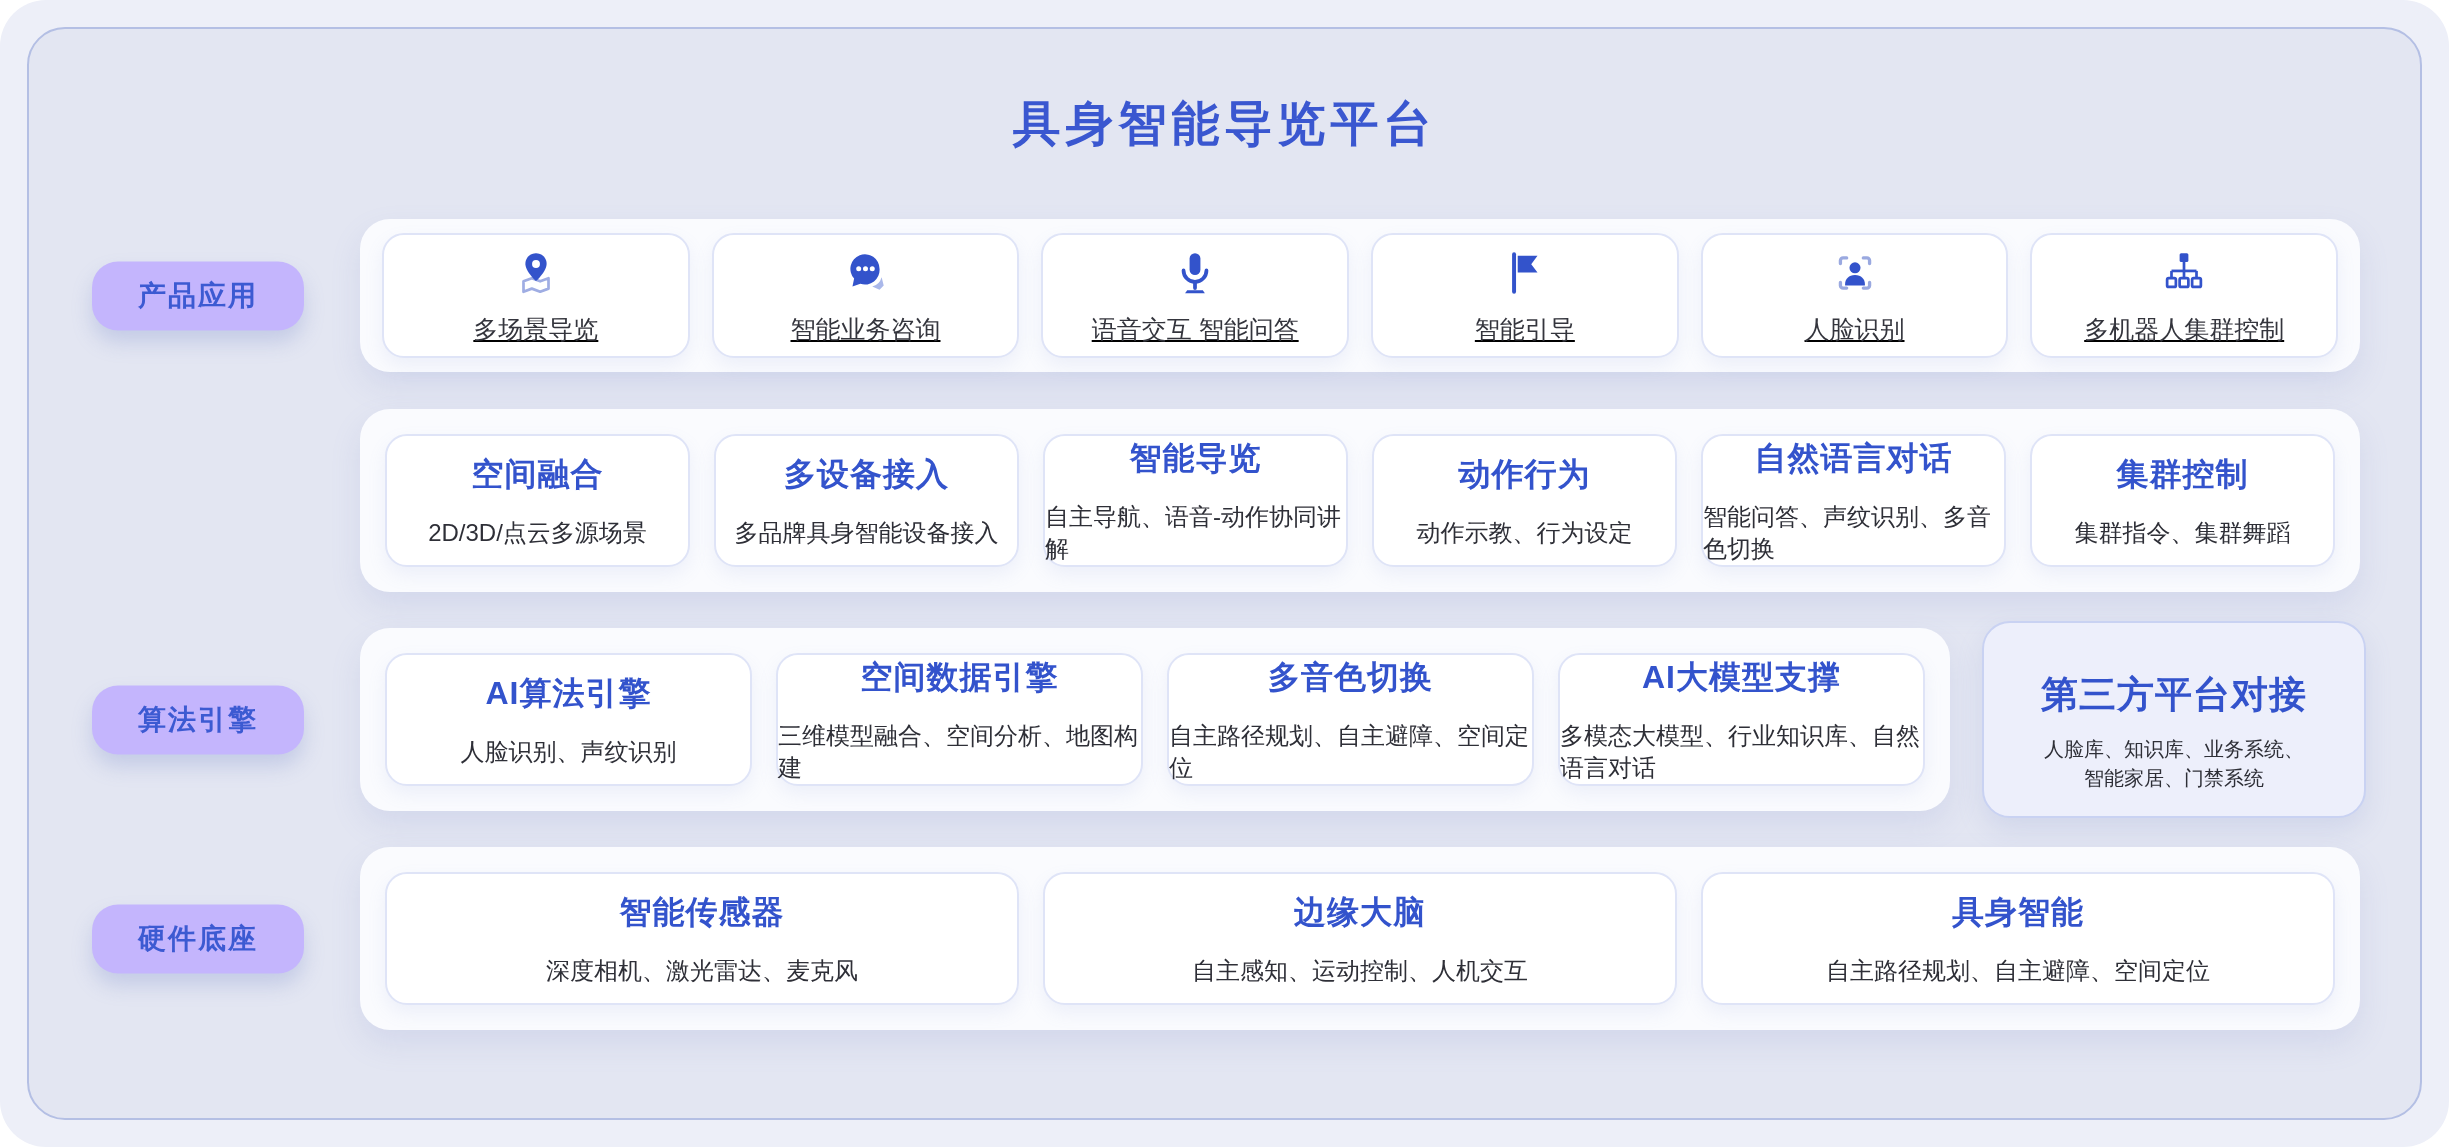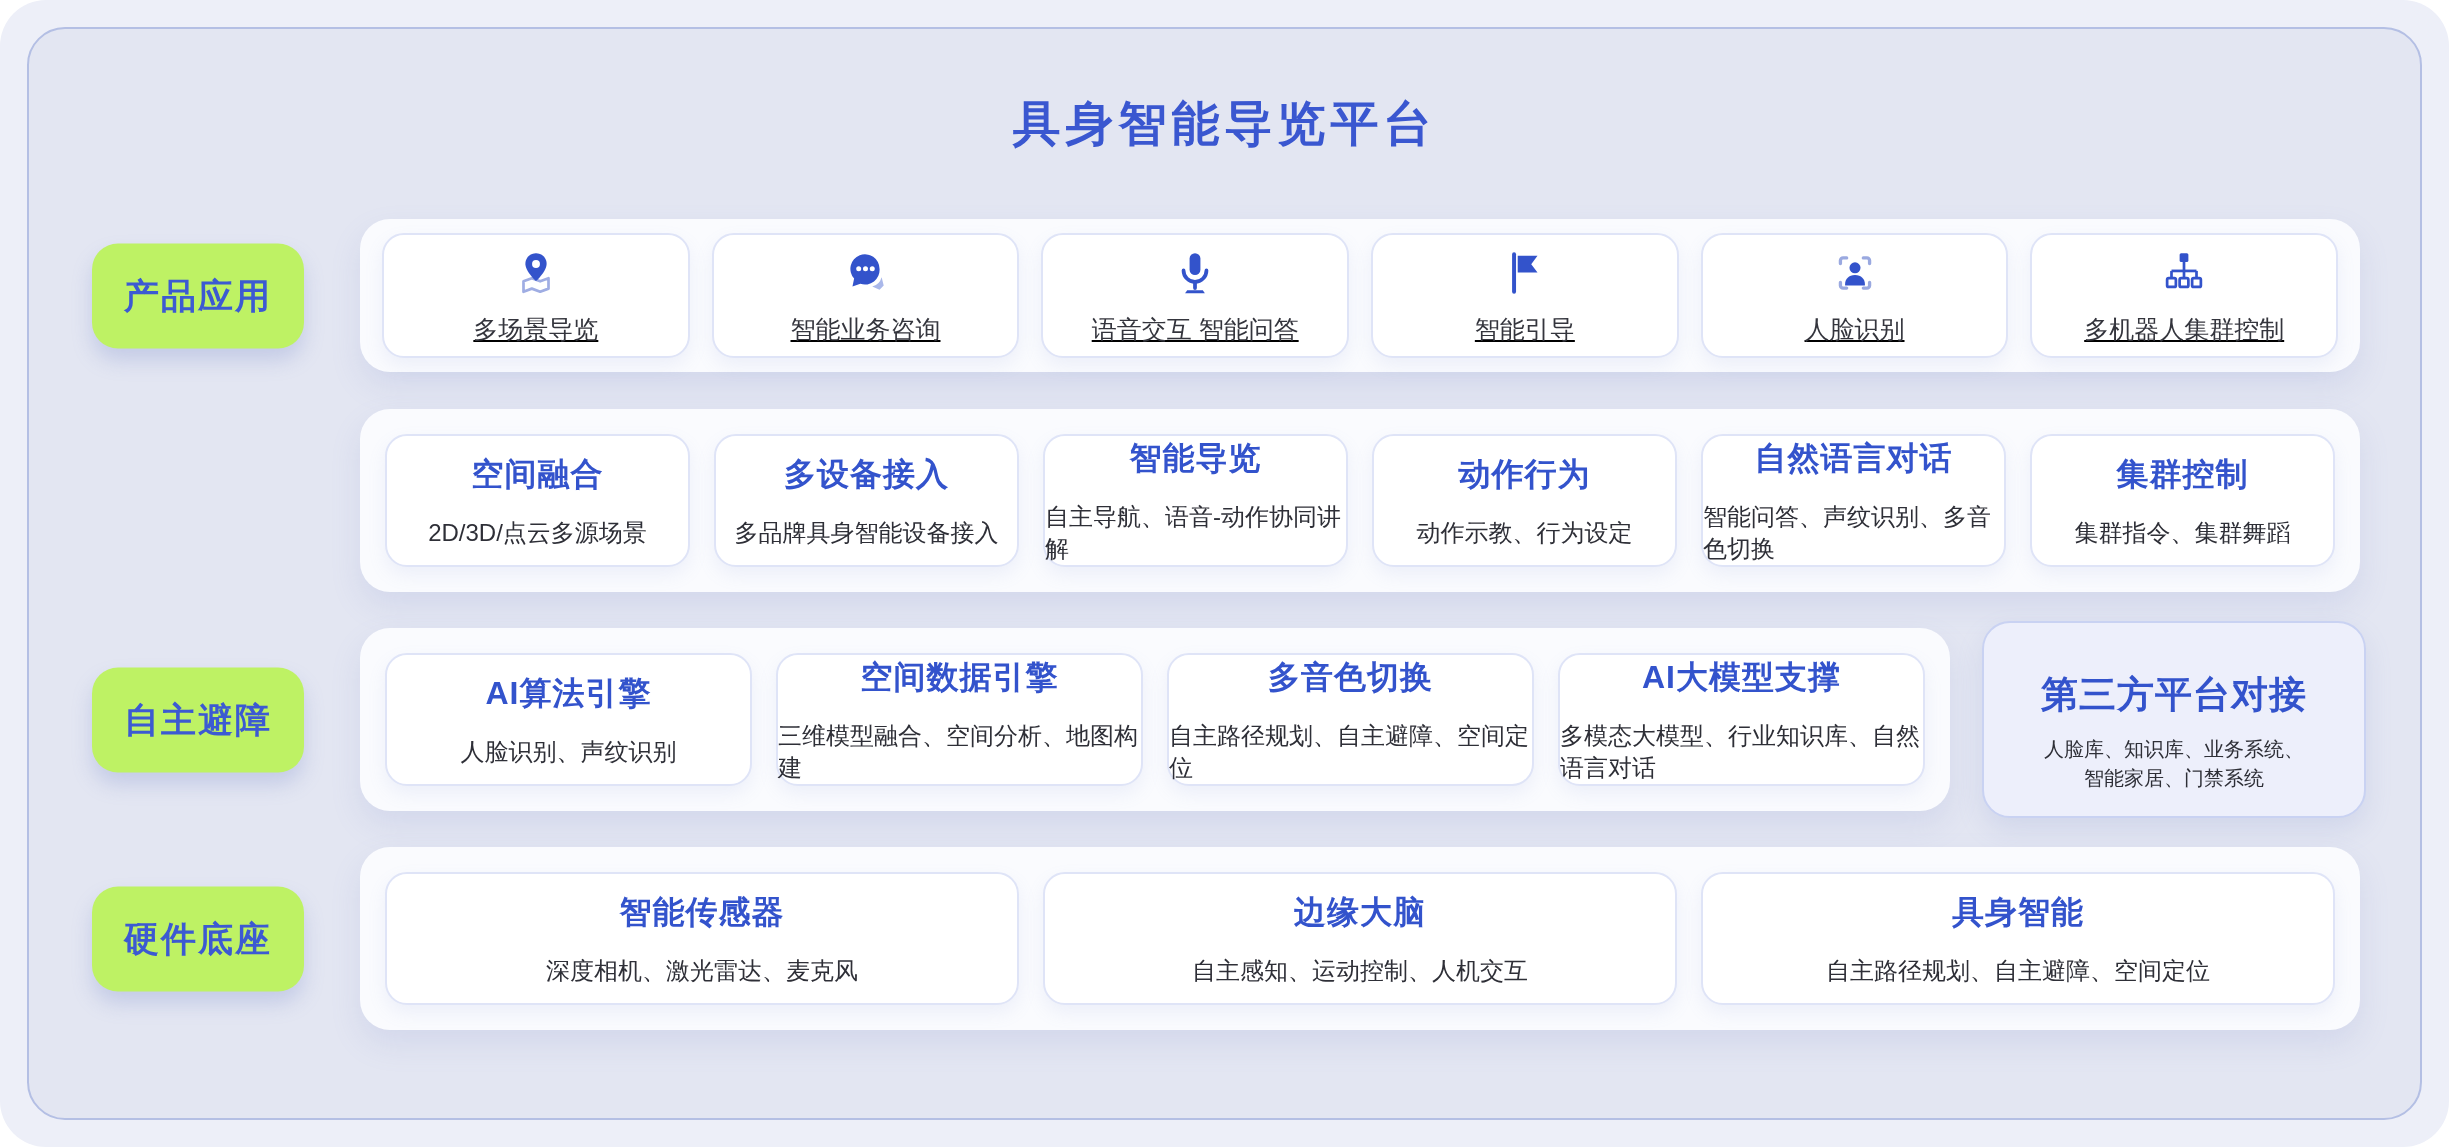--- a/index.html
+++ b/index.html
@@ -39,27 +39,27 @@
   .row-2 { top: 409px; height: 183px; }
   .row-3 { top: 628px; height: 183px; }
   .row-4 { top: 847px; height: 183px; }
 
   .pill {
     position: absolute;
     left: 92px;
     top: 50%;
     transform: translateY(-50%);
     width: 212px;
-    height: 105px;
-    background: #bef264;
+    height: 69px;
+    background: #c4b5fd;
     border-radius: 26px;
     display: flex;
     align-items: center;
     justify-content: center;
-    font-size: 35px;
+    font-size: 28px;
     font-weight: 800;
     letter-spacing: 2px;
     color: #3c5ad2;
     box-shadow: 0 12px 20px rgba(120, 135, 200, 0.28);
   }
 
   .tray {
     position: absolute;
     left: 360px;
     right: 89px;
@@ -262,21 +262,21 @@
         <div class="card-sub">智能问答、声纹识别、多音色切换</div>
       </div>
       <div class="card">
         <div class="card-title">集群控制</div>
         <div class="card-sub">集群指令、集群舞蹈</div>
       </div>
     </div>
   </div>
 
   <div class="row row-3">
-    <div class="pill">自主避障</div>
+    <div class="pill">算法引擎</div>
     <div class="tray">
       <div class="card">
         <div class="card-title">AI算法引擎</div>
         <div class="card-sub">人脸识别、声纹识别</div>
       </div>
       <div class="card">
         <div class="card-title">空间数据引擎</div>
         <div class="card-sub">三维模型融合、空间分析、地图构建</div>
       </div>
       <div class="card">

